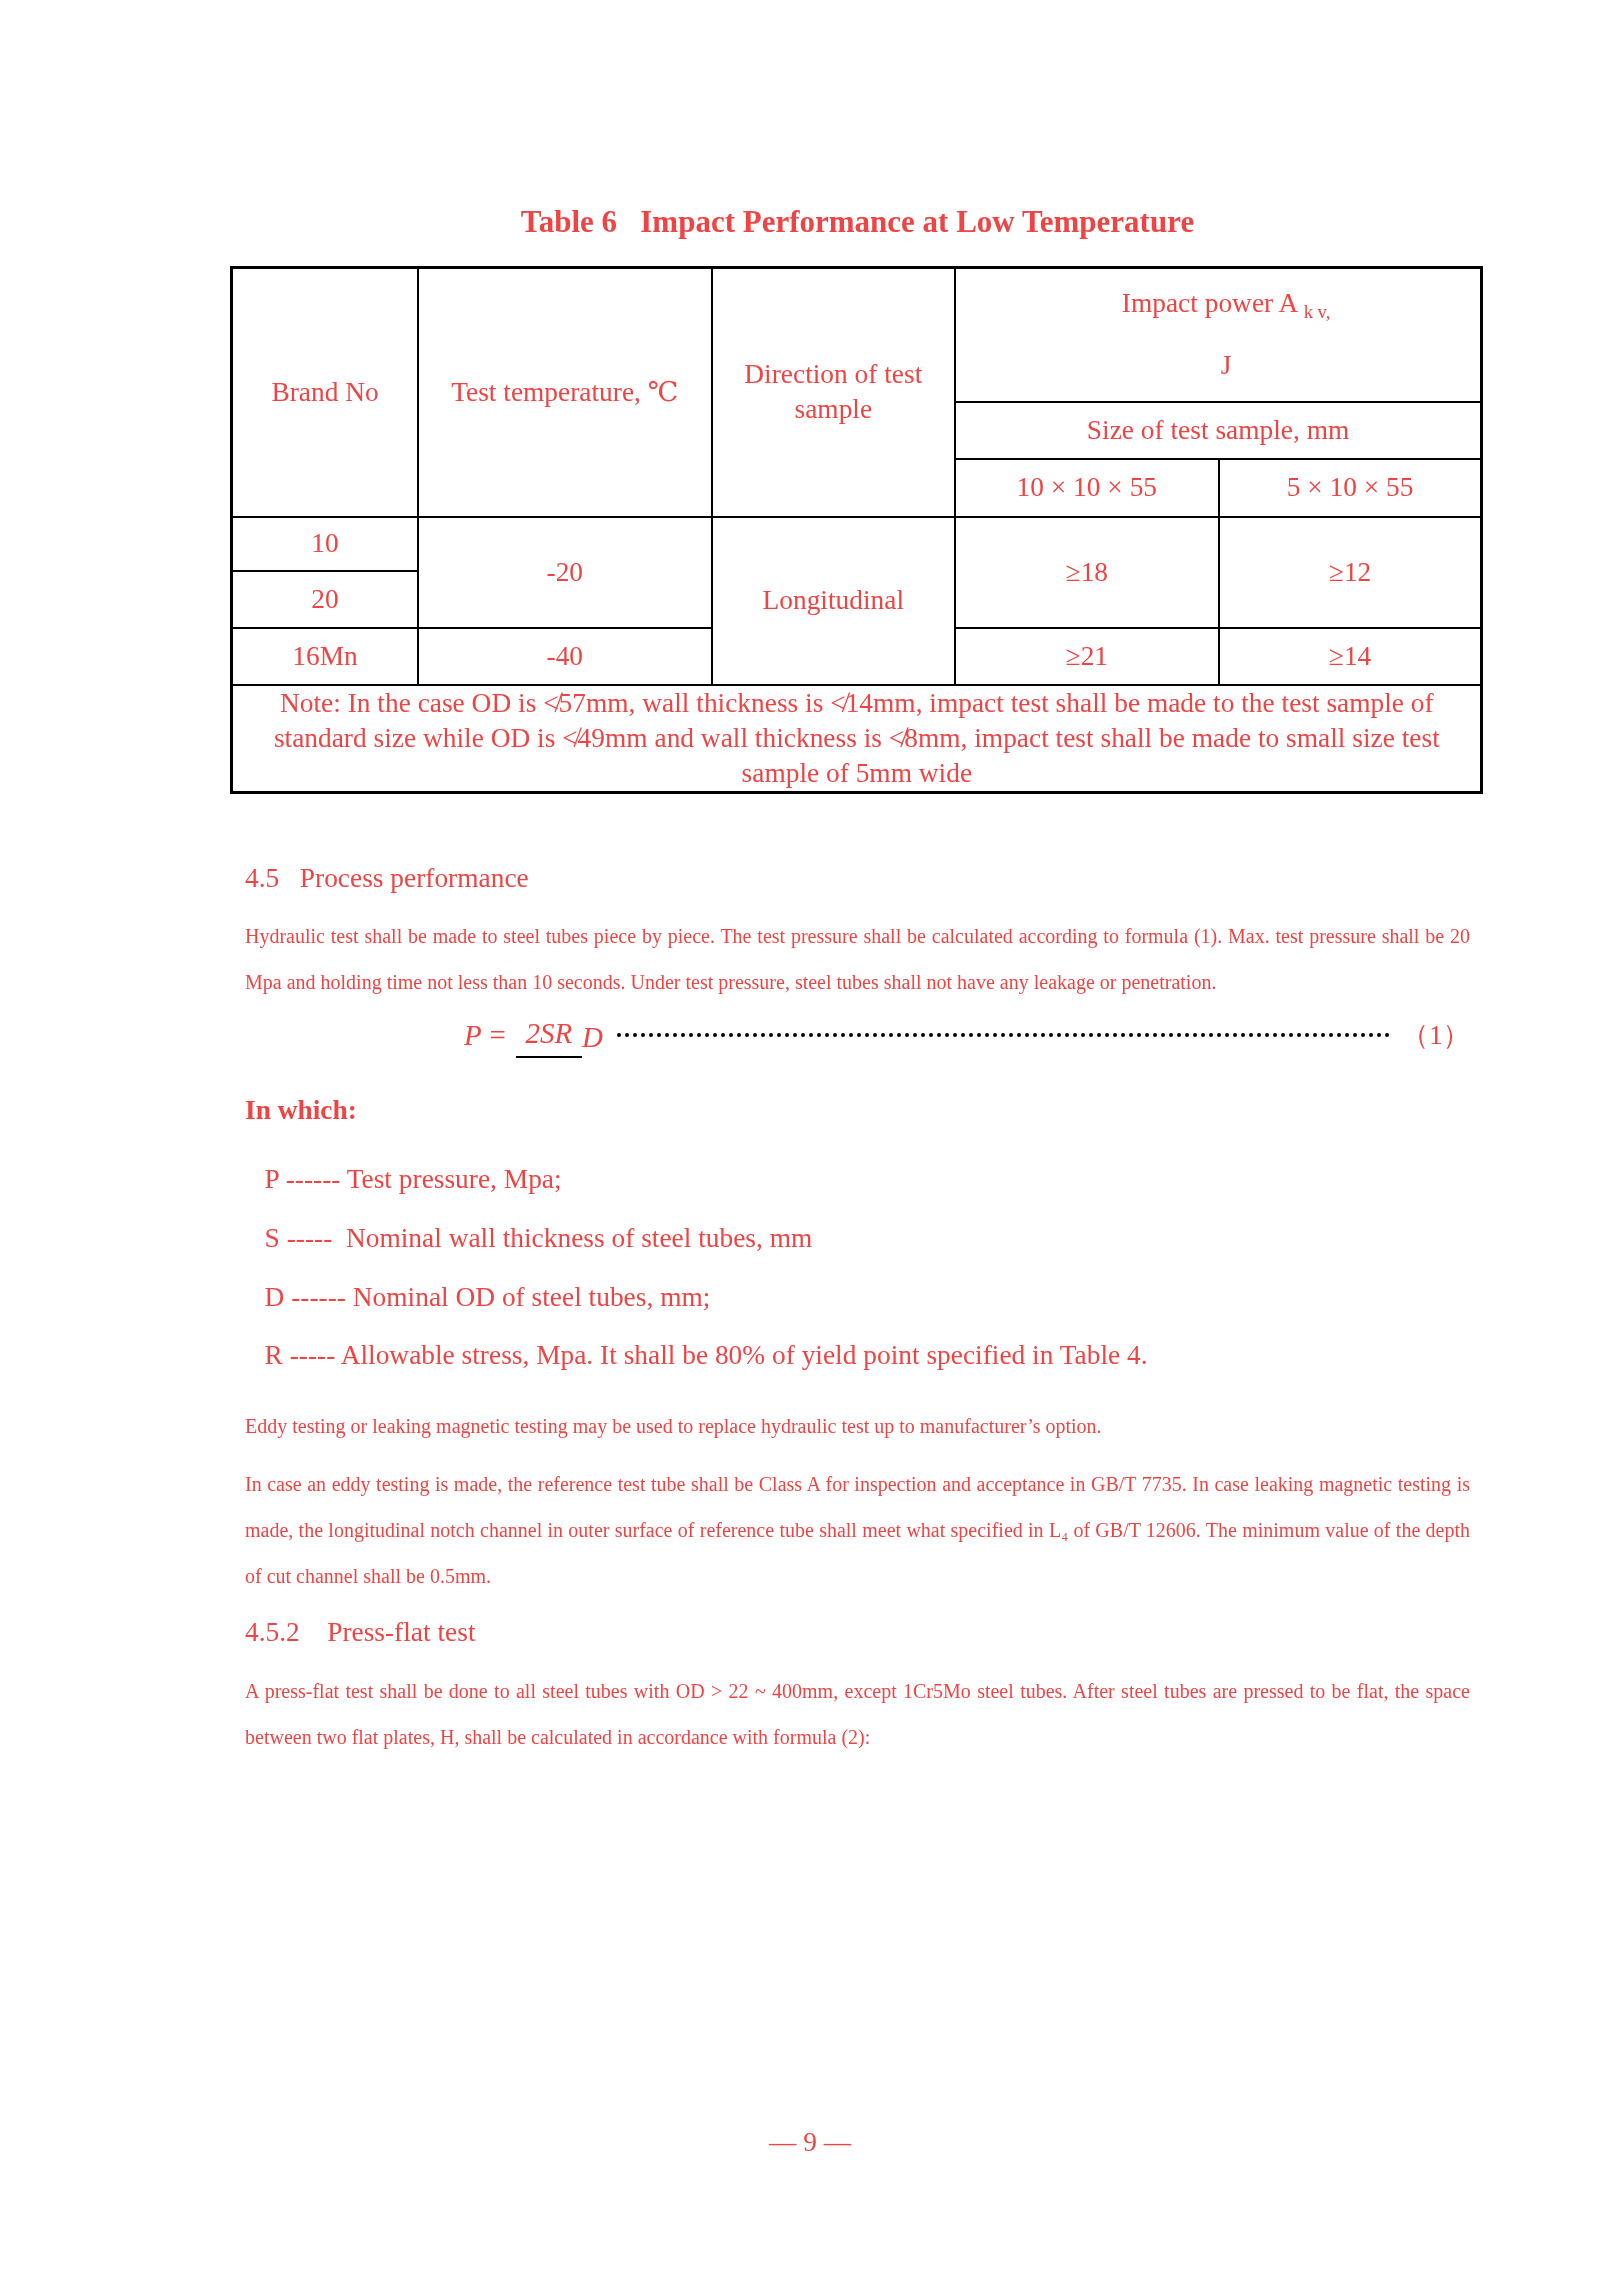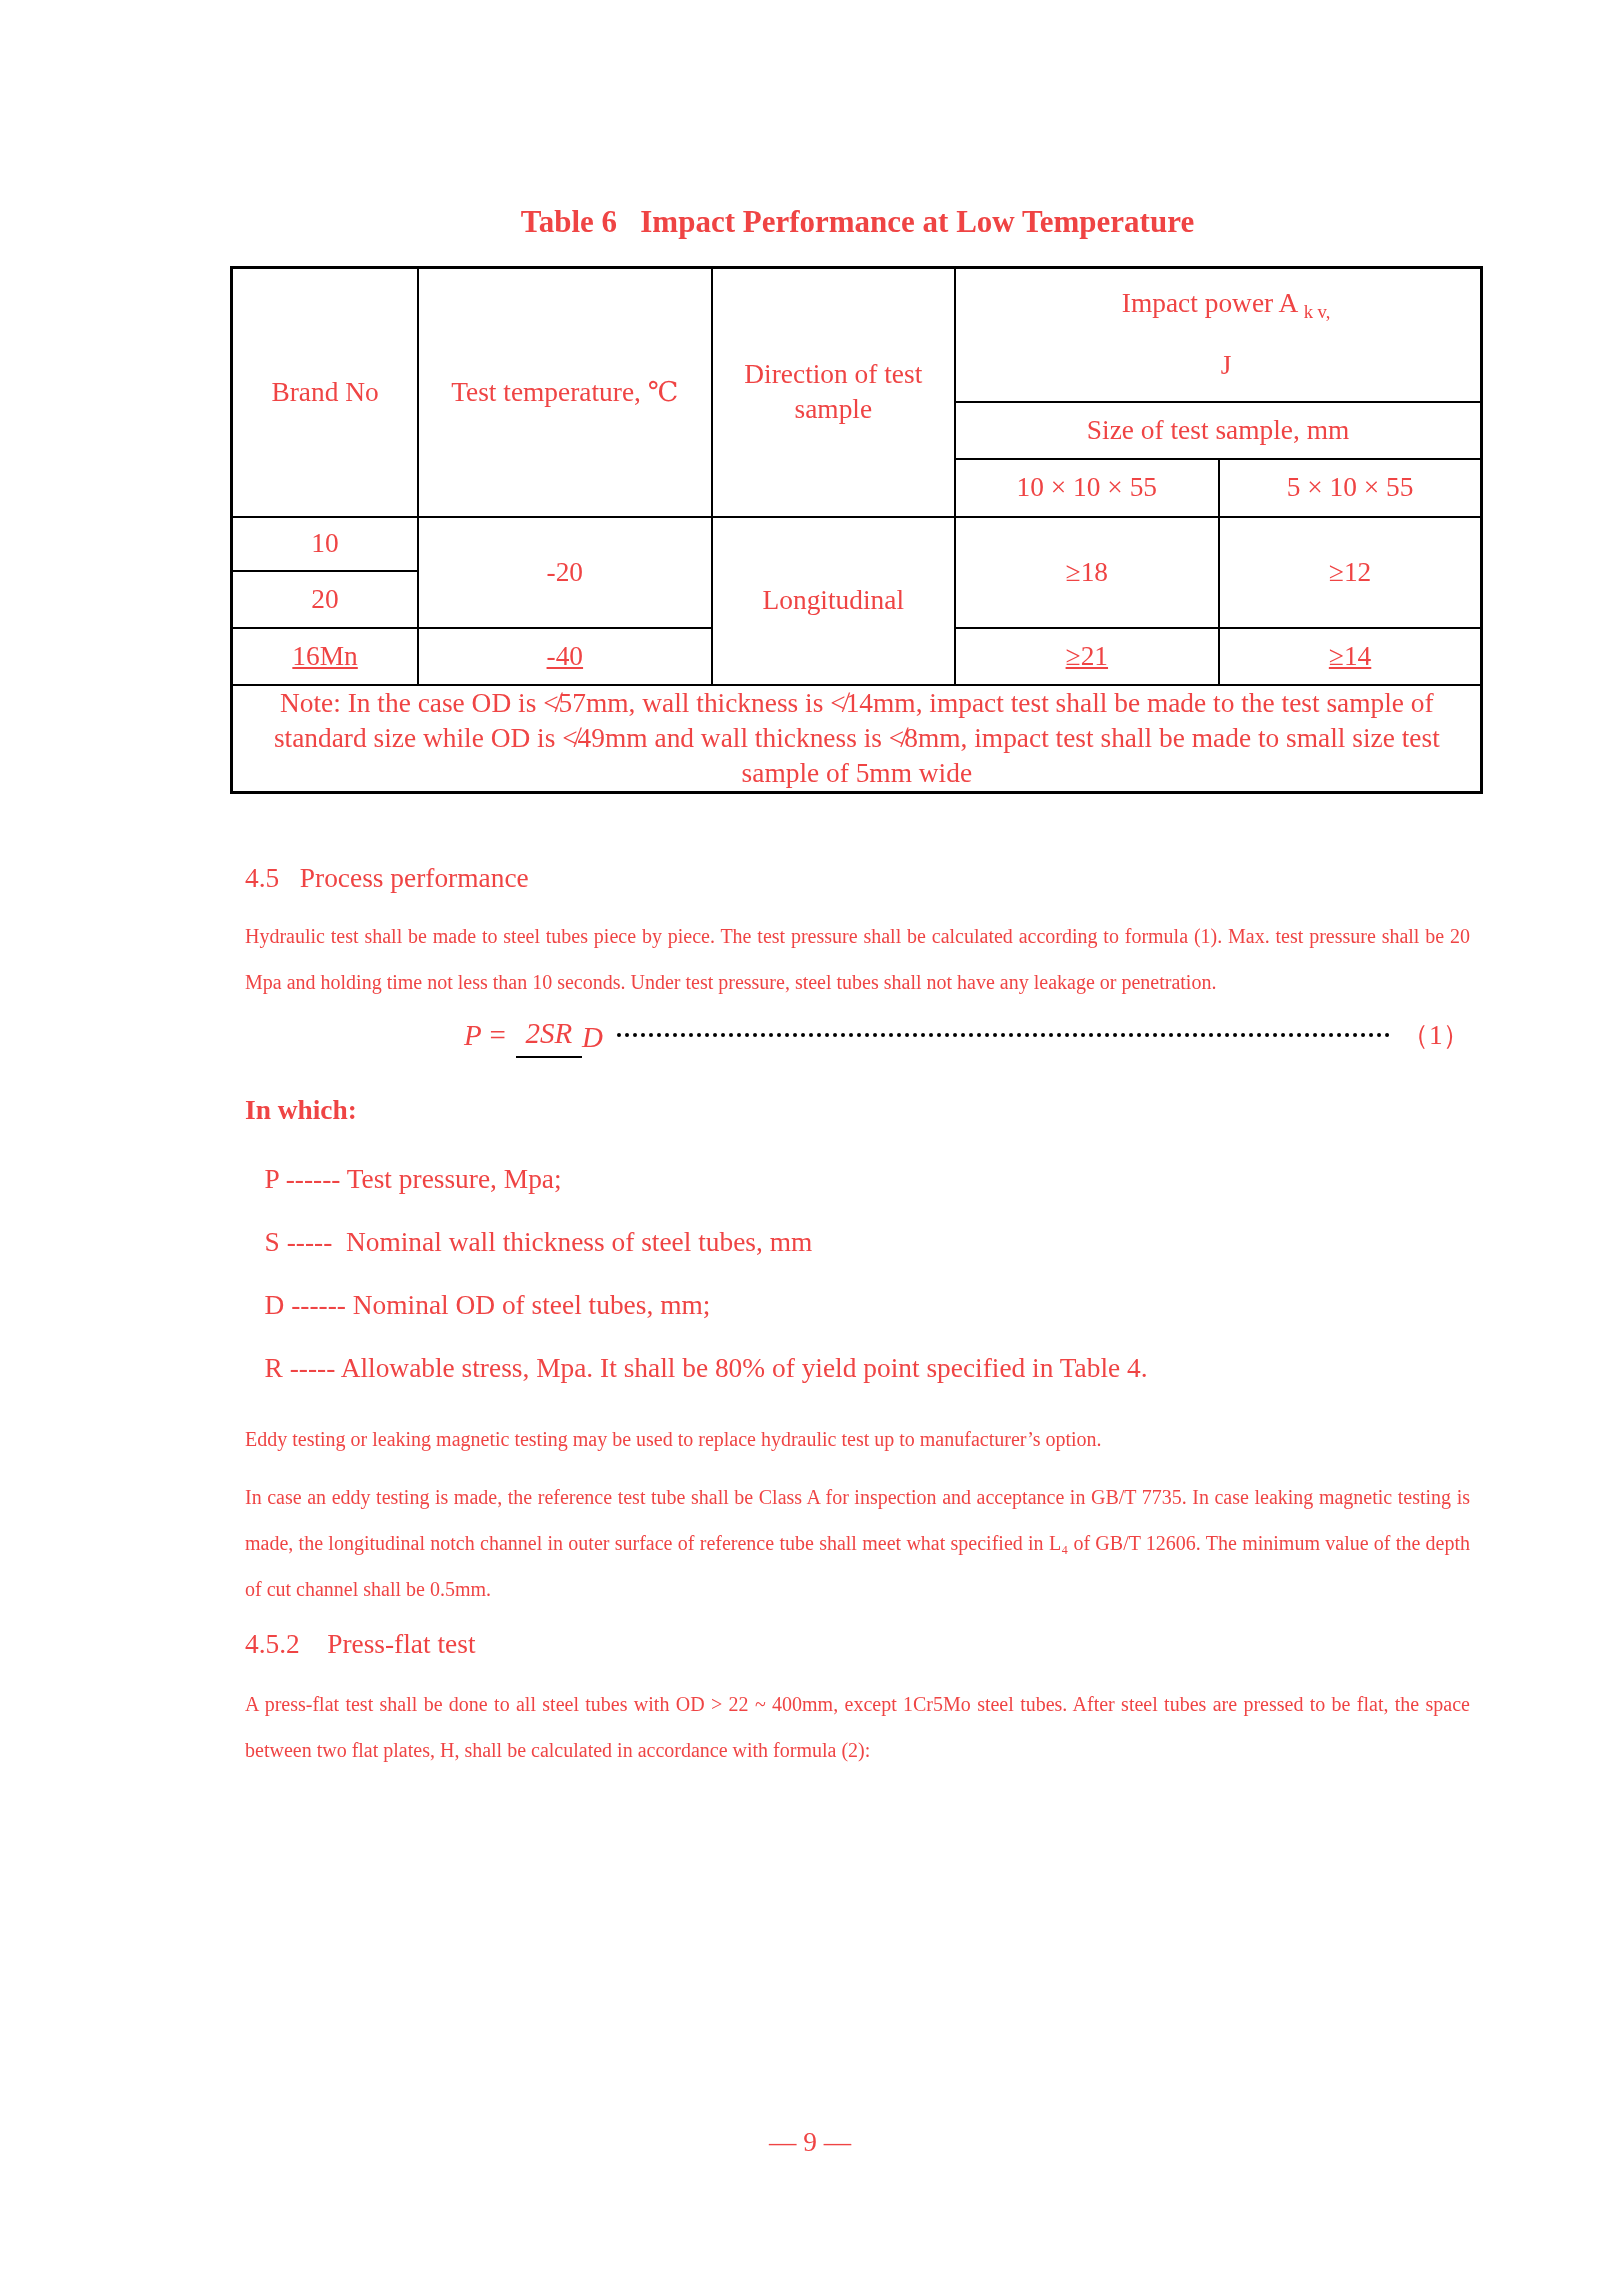--- a/index.html
+++ b/index.html
@@ -43,21 +43,21 @@
     vertical-align: middle;
     font-size: 27.4px;
     line-height: 35px;
     padding: 0;
   }
   tr.r1 { height: 113px; }
   tr.r2 { height: 57px; }
   tr.r3 { height: 58px; }
   tr.r4 { height: 54px; }
   tr.r5 { height: 57px; }
-  tr.r6 { height: 57px; text-decoration: underline; }
+  tr.r6 { height: 57px; }
   .impact-cell {
     display: flex;
     flex-direction: column;
     justify-content: space-evenly;
     height: 132px;
     padding-left: 16px;
   }
   .impact-cell sub { font-size: 18.6px; }
   td.dir-cell { padding: 0 29px; line-height: 43px; }
   td.note-cell {
@@ -107,21 +107,21 @@
   .leader {
     flex: 1;
     height: 0;
     border-bottom: 4.9px dotted #000;
     margin: 0 11.8px 0 13.7px;
     align-self: center;
   }
   .fnum { font-size: 27.4px; }
   .in-which { margin-top: 29px; font-size: 27.4px; line-height: 46px; font-weight: bold; }
   .definition {
-    margin-top: 17px;
+    margin-top: 4px;
     margin-bottom: 12.7px;
     padding-left: 19.6px;
     font-size: 27.4px;
     line-height: 46px;
     white-space: pre-wrap;
   }
   .definition.first { margin-top: 23.5px; }
   .page-footer {
     position: absolute;
     left: 0;

